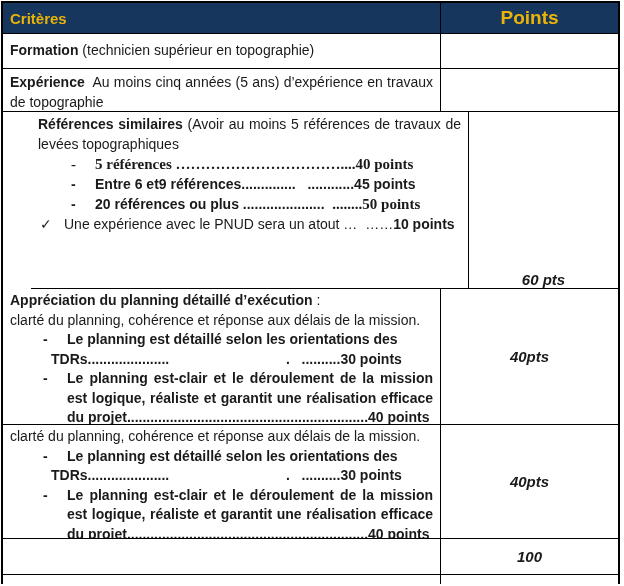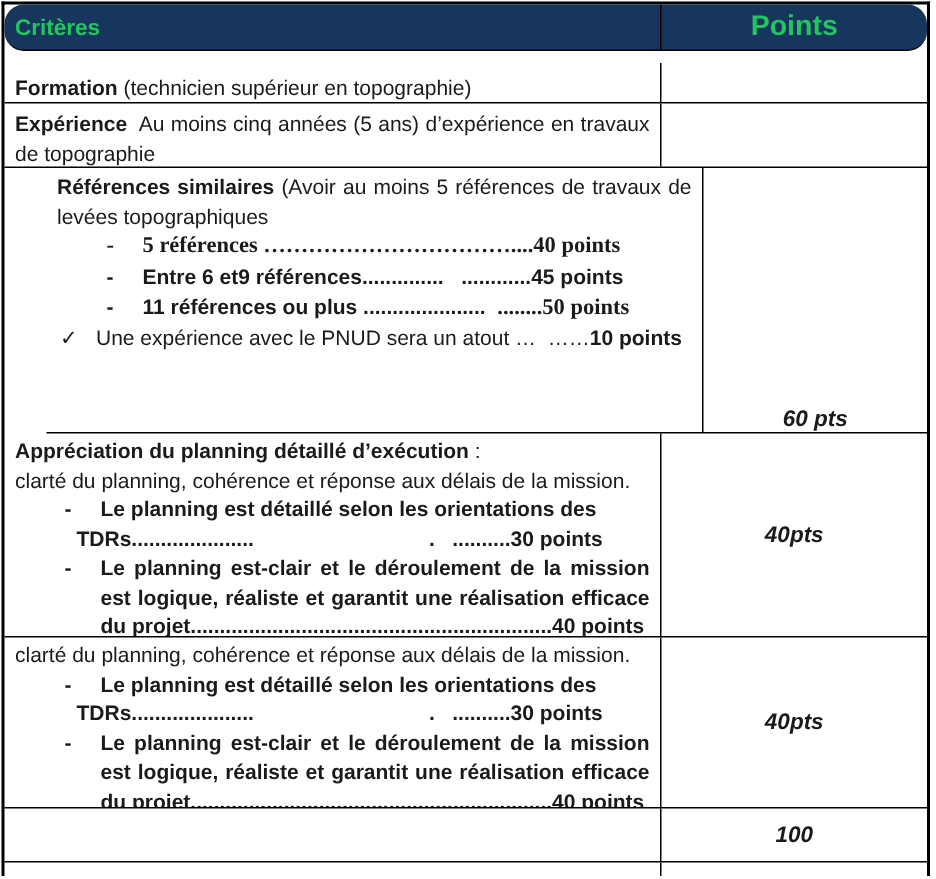--- a/index.html
+++ b/index.html
@@ -17,25 +17,25 @@
   .row.partial{border-bottom:none;}
   .cc{ 
     width:438px;border-right:1px solid #000;box-sizing:border-box;
     padding:2px 7px 0 7px;font-size:14px;line-height:20px;overflow:hidden;
   }
   .cp{ 
     flex:1;display:flex;align-items:center;justify-content:center;
     font-weight:bold;font-style:italic;font-size:15px;overflow:hidden;
   }
   .cp.top{align-items:flex-end;padding-top:36px;}
-  .hrow{background:#17365D;color:#22c55e;border-radius:13px;}
+  .hrow{background:#17365D;color:#eab308;}
   .hrow .cc{font-weight:bold;font-size:15px;padding-top:6px;}
   .hrow .cp{font-style:normal;font-weight:bold;font-size:19px;}
   .h-header{height:31px;}
-  .h-formation{height:35px;align-items:flex-end;}
+  .h-formation{height:35px;}
   .h-experience{height:43px;}
   .h-references{height:177px;margin-left:28px;}
   .h-planning1{height:136px;}
   .h-planning2{height:114px;}
   .h-total{height:36px;}
   .h-partial{height:9px;}
   b{font-weight:bold;}
   .just{text-align:justify;}
   .bullet{display:flex;padding-left:33px;}
   .bullet .m{width:24px;flex-shrink:0;font-weight:bold;}
@@ -90,21 +90,21 @@
       <div class="bullet serifline">
         <span class="m">-</span>
         <span class="t pre">5 références ……………………………....40 points</span>
       </div>
       <div class="bullet">
         <span class="m">-</span>
         <span class="t pre">Entre 6 et9 références..............   ............45 points</span>
       </div>
       <div class="bullet">
         <span class="m">-</span>
-        <span class="t pre"><span>11 références ou plus .....................  </span><span class="seriftail">........50 points</span></span>
+        <span class="t pre"><span>20 références ou plus .....................  </span><span class="seriftail">........50 points</span></span>
       </div>
       <div class="checkline">
         <span class="m">✓</span>
         <span class="t pre"><span>Une expérience avec le PNUD sera un atout …  ……</span><b>10 points</b></span>
       </div>
     </div>
     <div class="cp top">
       <span>60 pts</span>
     </div>
   </div>

